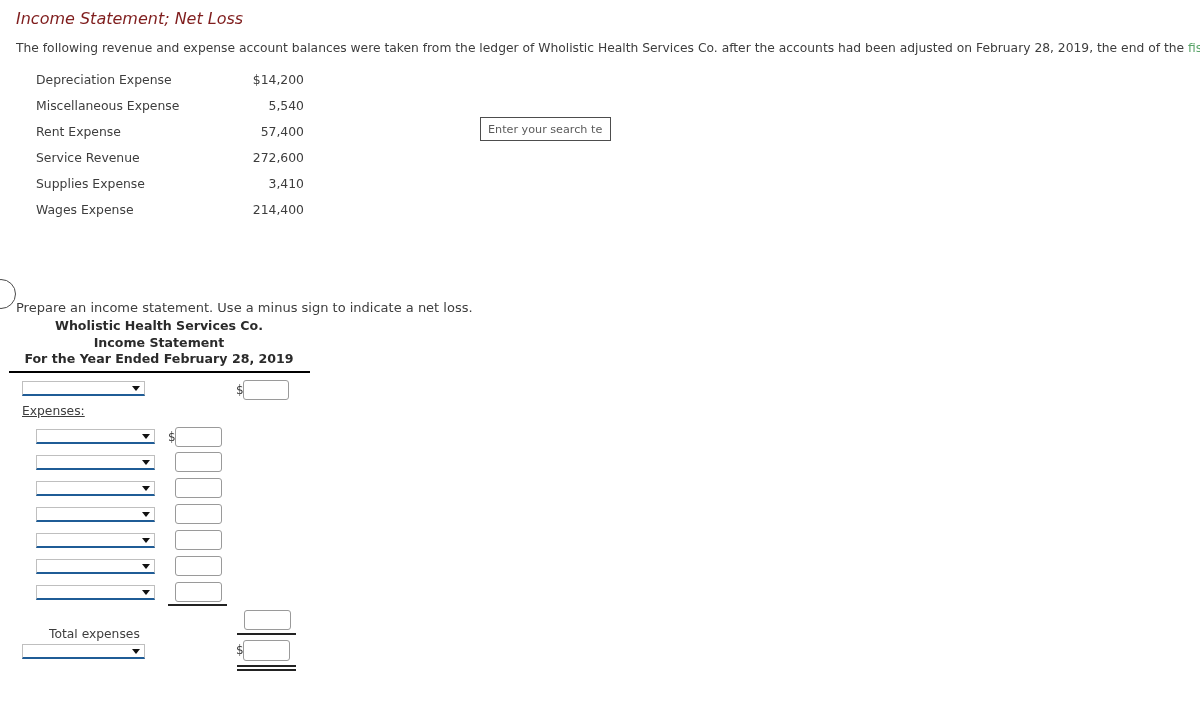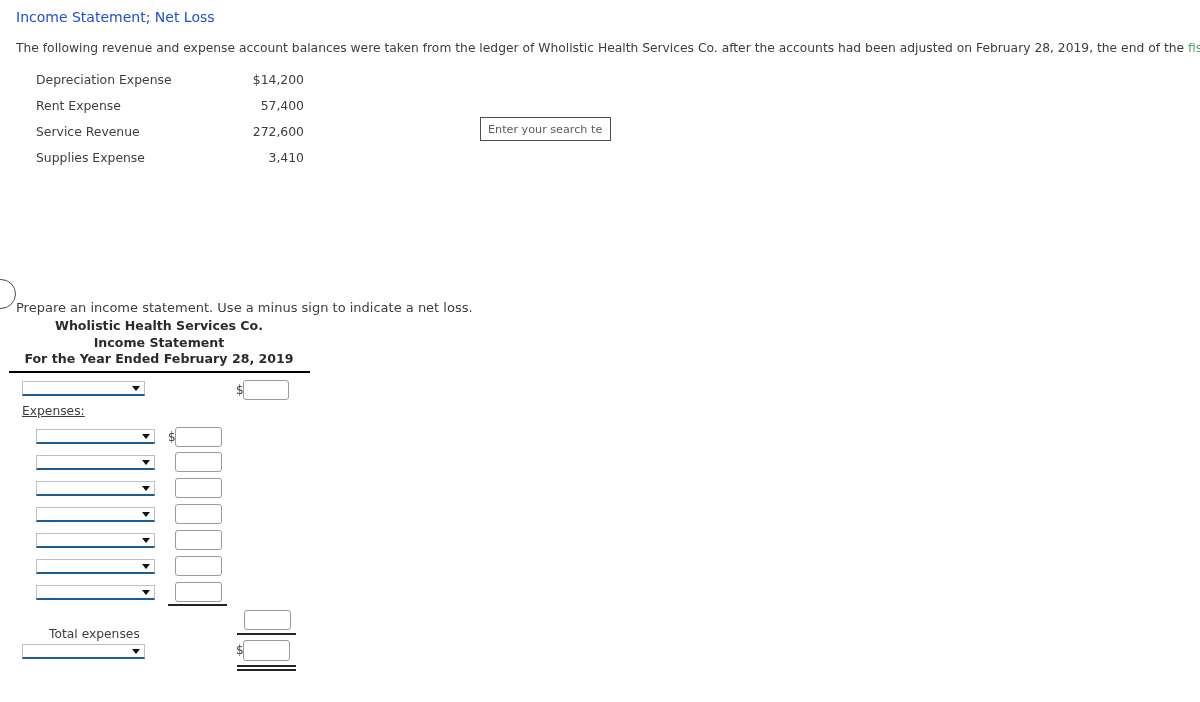--- a/index.html
+++ b/index.html
@@ -14,23 +14,24 @@
     font-family: "DejaVu Sans", "Liberation Sans", sans-serif;
     color: #3a3a3a;
     overflow: hidden;
   }
 
   .abs { position: absolute; }
 
   
   #problem-title {
     left: 16px; top: 9px;
-    font-size: 14px;
-    color: #1d4ed8;
-    white-space: nowrap;
+    font-size: 16px;
+    color: #7f1d1d;
+    white-space: nowrap;
+    font-style: italic;
   }
   #problem-statement {
     left: 16px; top: 41px;
     font-size: 12.3px;
     color: #3d3d3d;
     white-space: nowrap;
   }
   #problem-statement .link {
     color: #5aa469;
   }
@@ -172,30 +173,38 @@
   <span>The following revenue and expense account balances were taken from the ledger of Wholistic Health Services Co. after the accounts had been adjusted on February 28, 2019, the end of the </span><span class="link">fiscal year:</span>
 </div>
 
 <table class="abs" id="balances-table">
   <tbody>
     <tr>
       <td class="acct-name">Depreciation Expense</td>
       <td class="acct-amount">$14,200</td>
     </tr>
     <tr>
+      <td class="acct-name">Miscellaneous Expense</td>
+      <td class="acct-amount">5,540</td>
+    </tr>
+    <tr>
       <td class="acct-name">Rent Expense</td>
       <td class="acct-amount">57,400</td>
     </tr>
     <tr>
       <td class="acct-name">Service Revenue</td>
       <td class="acct-amount">272,600</td>
     </tr>
     <tr>
       <td class="acct-name">Supplies Expense</td>
       <td class="acct-amount">3,410</td>
+    </tr>
+    <tr>
+      <td class="acct-name">Wages Expense</td>
+      <td class="acct-amount">214,400</td>
     </tr>
   </tbody>
 </table>
 
 <input class="abs" id="search-input" type="text" placeholder="Enter your search term" style="">
 
 <div class="abs" id="question-marker"></div>
 
 <div class="abs" id="instruction">Prepare an income statement. Use a minus sign to indicate a net loss.</div>
 

